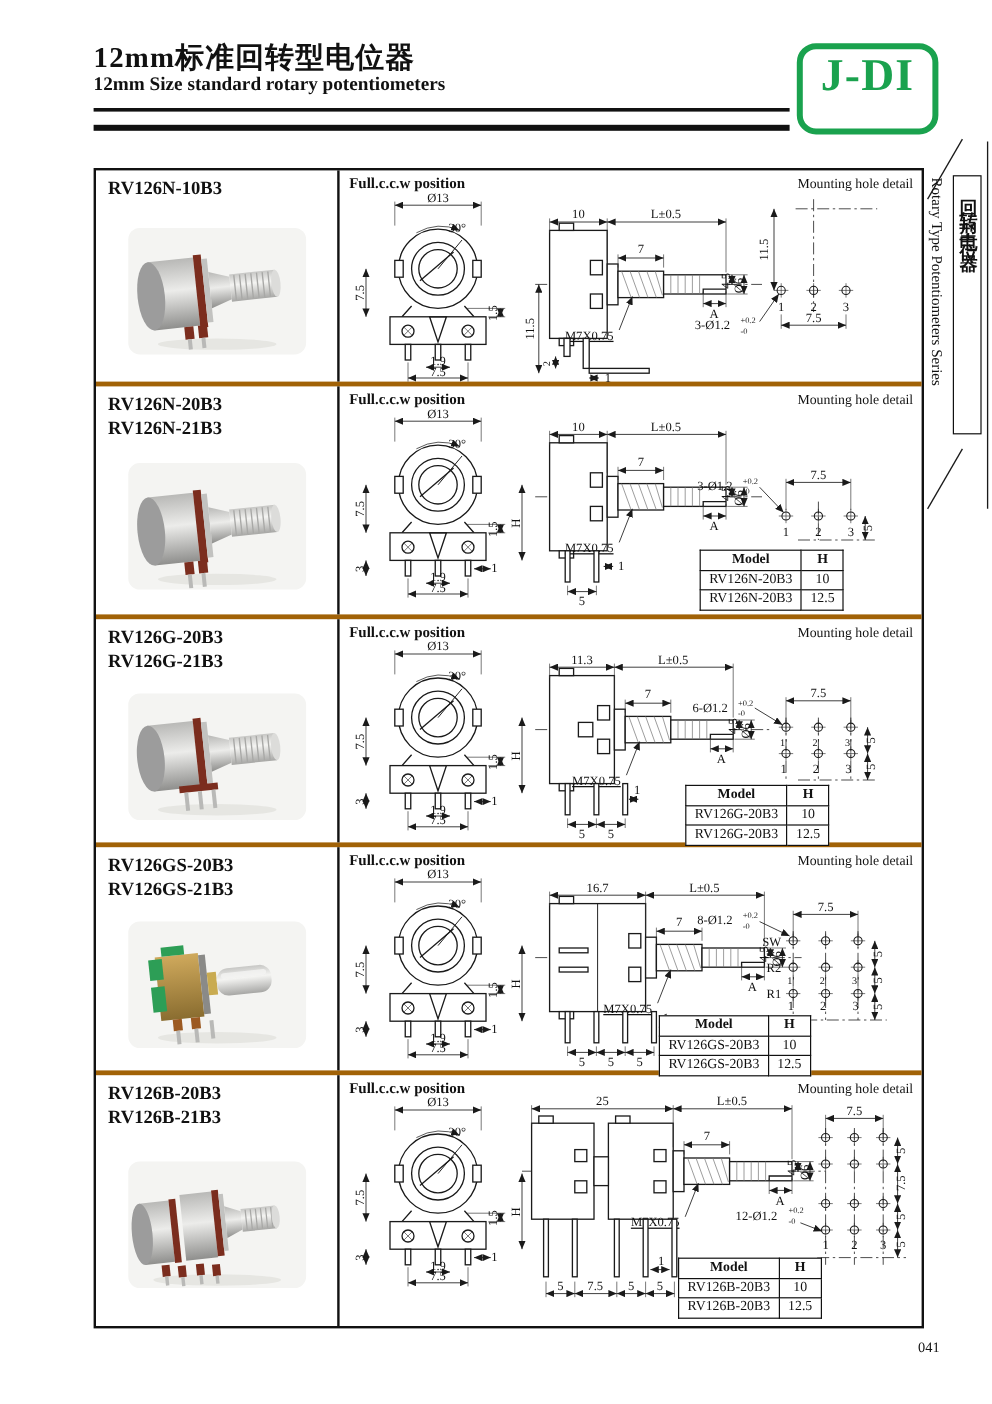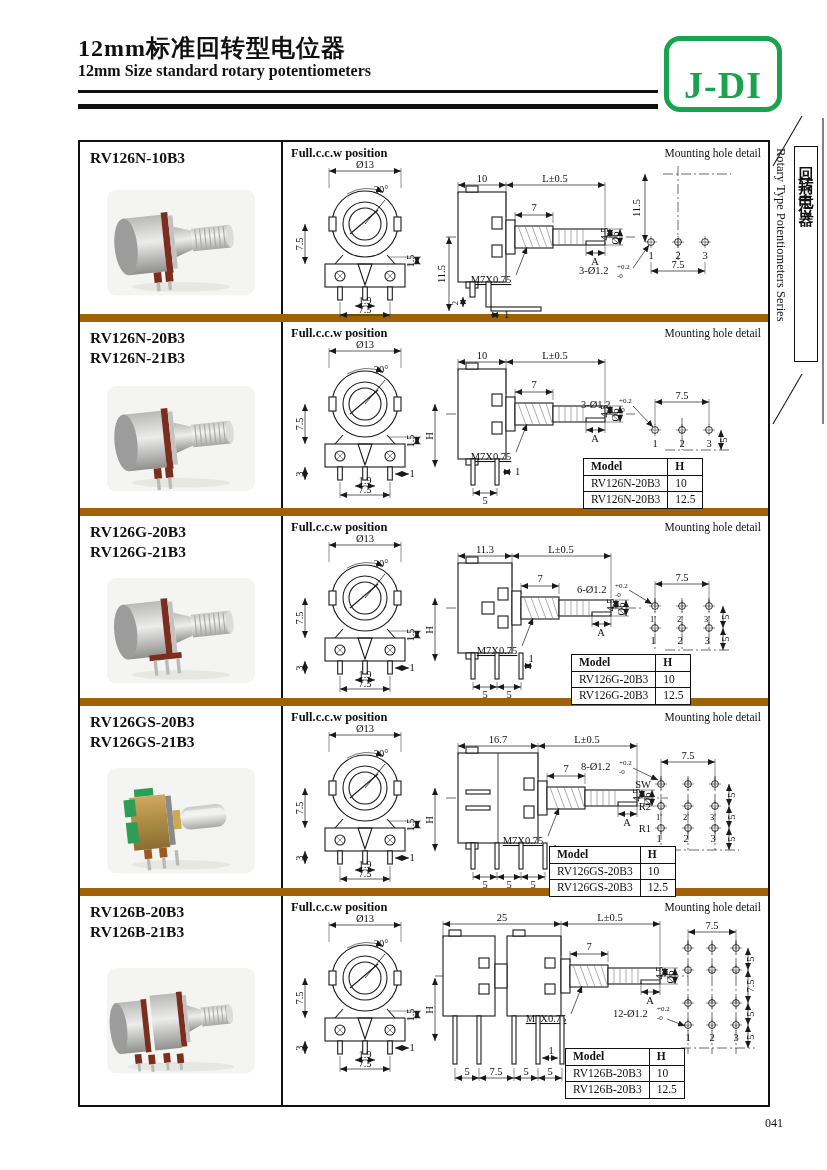--- a/index.html
+++ b/index.html
@@ -4,29 +4,29 @@
 <style>
   html,body{margin:0;padding:0;background:#fff}
   .sheet{position:relative;width:827px;height:1156px;background:#fff;
     font-family:"Liberation Serif","DejaVu Serif",serif;color:#111;overflow:hidden}
   .abs{position:absolute}
   
   .title-cn{left:78px;top:32px;font-size:24px;font-weight:bold;letter-spacing:1px}
   .title-en{left:78px;top:62px;font-size:16px;font-weight:bold}
   .dblrule{left:78px;top:90px;width:580px;height:11px;border-top:3px solid #111;border-bottom:5px solid #111}
   .logo{left:664px;top:36px;width:108px;height:66px;border:5px solid #1aa24e;border-radius:16px;
-    display:flex;align-items:flex-end;justify-content:center}
+    display:flex;align-items:flex-start;justify-content:center}
   .logo span{color:#1aa24e;font-size:38px;font-weight:bold;letter-spacing:1px}
   .cols{left:78px;top:120px;width:692px;height:20px;font-size:14px;font-weight:bold}
   .col-model{position:absolute;left:2px;top:0}
   .col-dim{position:absolute;left:190px;top:0}
   .col-unit{position:absolute;right:2px;top:0}
   
   .maintable{left:78px;top:140px;width:692px;height:967px;border:2px solid #111;box-sizing:border-box}
-  .row{display:flex;border-bottom:8px solid #a16207;box-sizing:border-box}
+  .row{display:flex;border-bottom:4px solid #a16207;box-sizing:border-box}
   .row:last-child{border-bottom:none}
   .mc{width:207px;border-right:2px solid #111;box-sizing:border-box;position:relative}
   .dc{flex:1;position:relative}
   .mc-names{padding:6px 10px 0 10px;font-size:15.5px;font-weight:bold;line-height:1.3}
   .photo{position:absolute;left:50%;transform:translateX(-50%);width:152px}
   .drw{display:block}
   
   .drw text,#defs text{font-family:"Liberation Serif","DejaVu Serif",serif;font-size:10.5px;fill:#111;text-anchor:middle}
   text.tl{font-size:12.5px;font-weight:bold;text-anchor:start}
   text.as{text-anchor:start}  text.ae{text-anchor:end}
@@ -34,21 +34,21 @@
   text.un{text-decoration:underline}
   .ln{stroke:#1a1a1a;stroke-width:1.1;fill:none}
   .fn{stroke:#1a1a1a;stroke-width:1.1;fill:#fff}
   .dm{stroke:#1a1a1a;stroke-width:.7;fill:none;marker-start:url(#ar);marker-end:url(#ar)}
   .dm1{stroke:#1a1a1a;stroke-width:.7;fill:none;marker-end:url(#ar)}
   .ex{stroke:#333;stroke-width:.55;fill:none}
   .cl{stroke:#1a1a1a;stroke-width:.65;fill:none;stroke-dasharray:10 3 2 3}
   .hx{stroke:#777;stroke-width:.6;fill:none}
   
   .ht{position:absolute;border-collapse:collapse;font-size:11.5px;background:#fff}
-  .ht th,.ht td{border:1.2px solid #111;padding:0 7px;text-align:left;line-height:1.35;white-space:nowrap}
+  .ht th,.ht td{border:1.2px solid #111;padding:0 7px;text-align:center;line-height:1.35;white-space:nowrap}
   .ht th{font-weight:bold}
   
   .sidebar{left:770px;top:112px;width:57px;height:318px}
   .sb-cn{position:absolute;left:24px;top:34px;height:198px;border:1.5px solid #111;
     writing-mode:vertical-rl;text-orientation:upright;font-size:15px;font-weight:bold;
     letter-spacing:9px;padding:8px 2px;line-height:1.2}
   .sb-en{position:absolute;left:18px;top:36px;transform:rotate(90deg);transform-origin:0 0;
     white-space:nowrap;font-size:12.5px}
   .pageno{right:44px;top:1116px;font-size:12px}
 </style>

